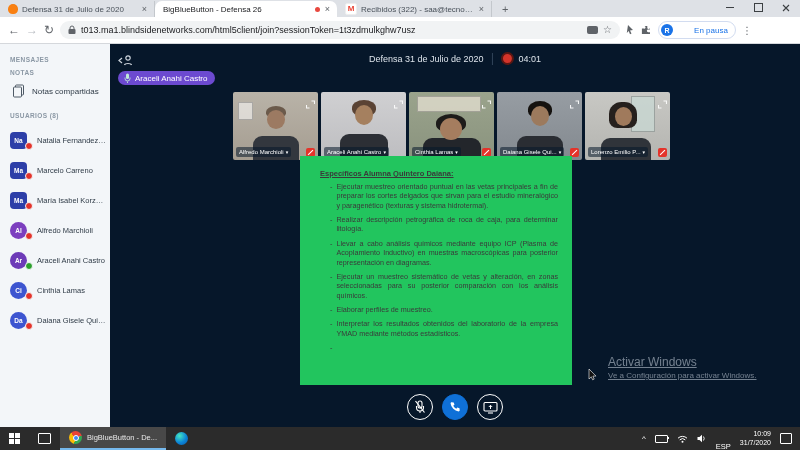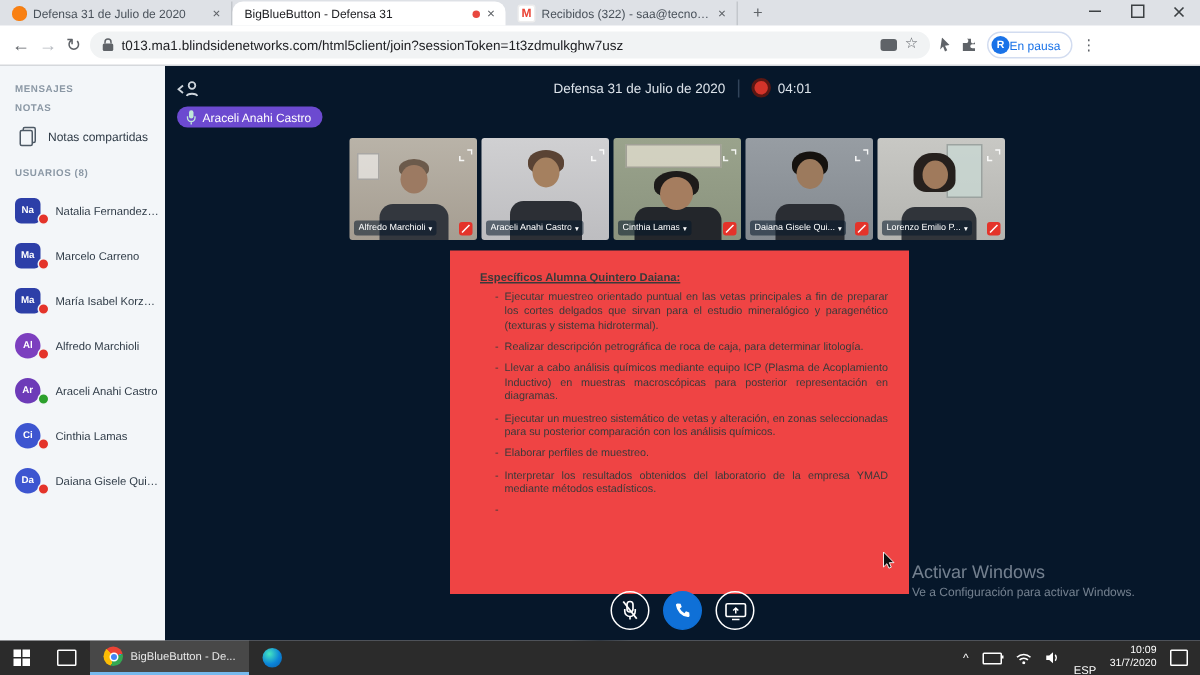--- a/index.html
+++ b/index.html
@@ -29,21 +29,21 @@
   .toolbar{position:absolute;top:17px;left:0;width:800px;height:27px;background:#fff;border-bottom:1px solid #d5d8dc;
     display:flex;align-items:center;gap:6px;padding:0 8px;box-sizing:border-box;}
   .navic{font-size:12px;color:#5f6368;line-height:1;}
   .navic.dim{color:#b6bac0;}
   .omnibox{flex:0 0 auto;width:560px;height:18px;background:#f1f3f4;border-radius:9px;display:flex;align-items:center;
     gap:5px;padding:0 8px;box-sizing:border-box;}
   .url{font-size:9px;color:#202124;white-space:nowrap;overflow:hidden;flex:1;}
   .mediacard{width:11px;height:8px;background:#5f6368;border-radius:2px;}
   .star{font-size:10px;color:#5f6368;line-height:1;}
   .extarrow svg,.puzzle svg{display:block;}
-  .profilechip{height:16px;border:1px solid #d2dcf0;border-radius:9px;display:flex;align-items:center;gap:0;
+  .profilechip{height:16px;border:1px solid #d2dcf0;border-radius:9px;display:flex;align-items:center;gap:21px;
     padding:0 7px 0 2px;background:#fff;}
   .pavatar{width:12px;height:12px;border-radius:50%;background:#1a73e8;color:#fff;font-size:7px;font-weight:bold;
     display:flex;align-items:center;justify-content:center;}
   .pstatus{font-size:8px;color:#1a73e8;white-space:nowrap;}
   .menudots{font-size:10px;color:#5f6368;}
 
   
   .bbb{position:absolute;top:44px;left:0;width:800px;height:383px;display:flex;}
   .sidebar{width:110px;background:#f3f6f9;box-sizing:border-box;padding:12px 0 0 10px;flex:0 0 auto;}
   .seclabel{font-size:6.5px;font-weight:bold;letter-spacing:.4px;color:#8b98a5;margin-bottom:6px;}
@@ -89,34 +89,34 @@
   .torso{position:absolute;border-radius:9px 9px 0 0;background:#33373e;}
   .vlabel{position:absolute;left:3px;bottom:3px;max-width:66px;height:10px;background:rgba(6,23,42,.55);
     border-radius:2px;display:flex;align-items:center;gap:2px;padding:0 3px;}
   .vlabel .vn{font-size:6px;color:#fff;white-space:nowrap;overflow:hidden;text-overflow:ellipsis;}
   .vlabel .chev{font-size:5px;color:#fff;}
   .vmute{position:absolute;right:3px;bottom:3px;width:9px;height:9px;border-radius:2px;background:#e4332a;}
   .vmute::after{content:"";position:absolute;left:1px;top:4px;width:7px;height:1px;background:#fff;transform:rotate(-45deg);}
   .vexpand{position:absolute;right:3px;top:3px;opacity:.9;}
 
   
-  .slide{position:absolute;left:190px;top:123px;width:306px;height:229px;background:#ef4444;
+  .slide{position:absolute;left:190px;top:112px;width:272px;height:229px;background:#22c55e;
     box-sizing:border-box;padding:10px 14px 0 20px;overflow:hidden;}
   .shead{font-size:7.5px;font-weight:bold;text-decoration:underline;color:#3a3a3a;margin:3px 0 4px 0;}
   .sbullet{display:flex;gap:4px;margin:0 0 5px 10px;}
   .sbullet .dash{font-size:7.2px;color:#3a3a3a;flex:0 0 auto;}
   .sbullet .btxt{font-size:7.2px;line-height:1.3;color:#3a3a3a;text-align:justify;}
 
   
   .actions{position:absolute;left:50%;transform:translateX(-50%);top:350px;display:flex;gap:9px;align-items:center;}
   .abtn{width:26px;height:26px;border-radius:50%;border:1.5px solid #fff;box-sizing:border-box;
     display:flex;align-items:center;justify-content:center;background:transparent;}
   .abtn.blue{background:#0f70d7;border-color:#0f70d7;}
 
-  .watermark{position:absolute;left:498px;top:330px;color:rgba(205,215,225,.55);}
+  .watermark{position:absolute;left:498px;top:311px;color:rgba(205,215,225,.55);text-decoration:underline;}
   .wm1{font-size:12px;}
   .wm2{font-size:8px;margin-top:2px;}
   .cursor{position:absolute;left:478px;top:323px;}
 
   
   .taskbar{position:absolute;bottom:0;left:0;width:800px;height:23px;background:#2b2b2b;display:flex;align-items:center;}
   .tbbtn{height:23px;display:flex;align-items:center;justify-content:flex-start;padding:0 9px;}
   .startgrid{display:grid;grid-template-columns:5px 5px;grid-template-rows:5px 5px;gap:1px;}
   .startgrid div{background:#fff;}
   .taskview{width:11px;height:9px;border:1px solid #fff;border-radius:1px;}
@@ -142,21 +142,21 @@
 <div class="screen">
 
   <div class="tabstrip">
     <div class="tab">
       <span class="fav moodle"></span>
       <span class="title">Defensa 31 de Julio de 2020</span>
       <span class="tclose">×</span>
     </div>
     <div class="tab active">
       <span class="fav bbb">b</span>
-      <span class="title">BigBlueButton - Defensa 31</span>
+      <span class="title">BigBlueButton - Defensa 26</span>
       <span class="recdot"></span>
       <span class="tclose">×</span>
     </div>
     <div class="tab">
       <span class="fav gmail">M</span>
       <span class="title">Recibidos (322) - saa@tecnou...</span>
       <span class="tclose">×</span>
     </div>
     <div class="newtab">+</div>
     <div class="wincontrols">

